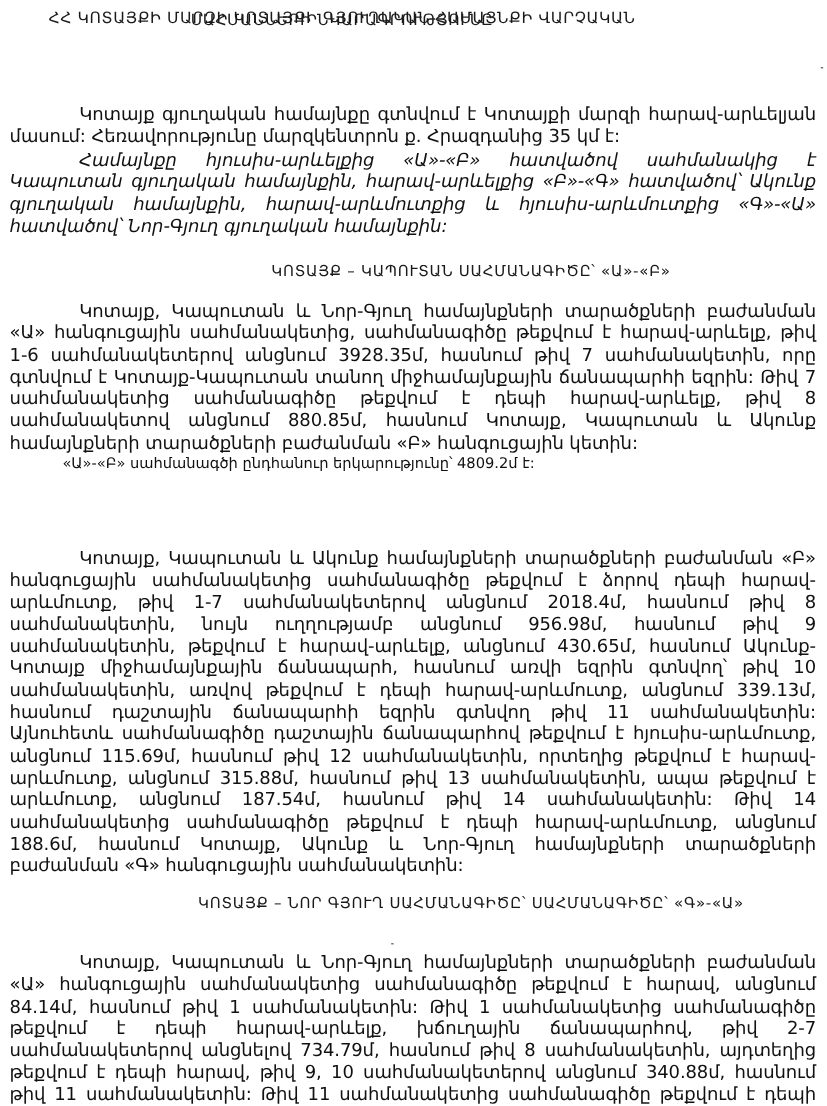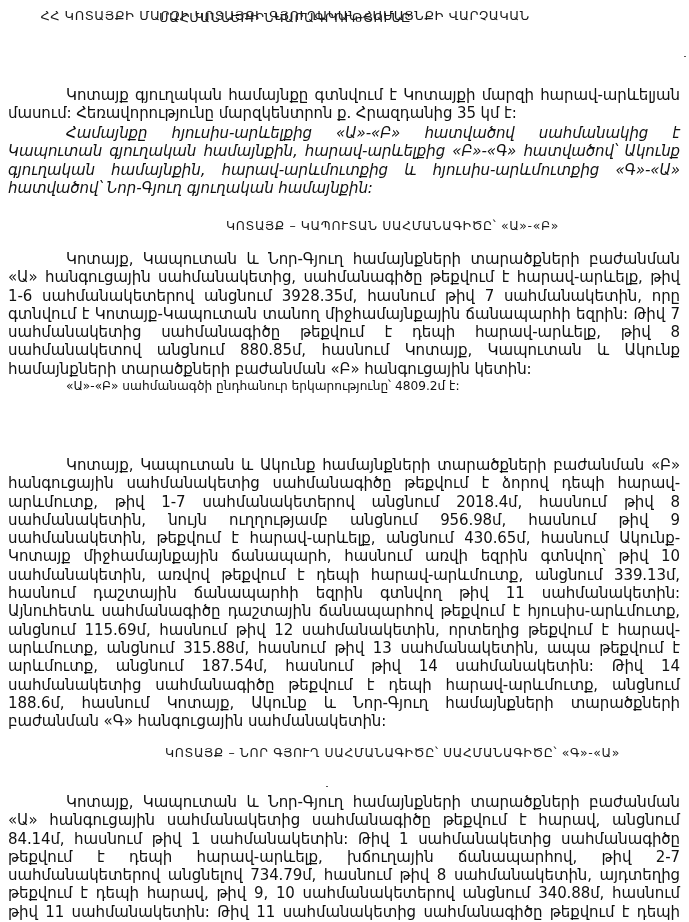--- a/index.html
+++ b/index.html
@@ -16,21 +16,21 @@
     position: absolute; left: 0; width: 689px; text-align: center;
     font-size: 12.5px; letter-spacing: 0.6px; color: #1a1a1a;
   }
   .para {
     position: absolute; left: 8px; width: 672px;
     font-size: 15px; line-height: 18.3px; text-align: justify;
     text-align-last: left; letter-spacing: -0.1px;
   }
   .para .ind { display: inline-block; width: 58px; }
   .total {
-    position: absolute; left: 66px; font-size: 12.2px; line-height: 18px;
+    position: absolute; left: 52px; font-size: 12.2px; line-height: 18px;
   }
   .speck { position: absolute; width: 2px; height: 1px; background: #555; }
 </style>
 </head>
 <body>
 
 <div class="page">
 
   <div class="title" style="top:8px;">ՀՀ ԿՈՏԱՅՔԻ ՄԱՐԶԻ ԿՈՏԱՅՔԻ ԳՅՈՒՂԱԿԱՆ ՀԱՄԱՅՆՔԻ ՎԱՐՉԱԿԱՆ</div>
   <div class="title" style="top:10px;">ՍԱՀՄԱՆՆԵՐԻ ՆԿԱՐԱԳՐՈՒԹՅՈՒՆԸ</div>

